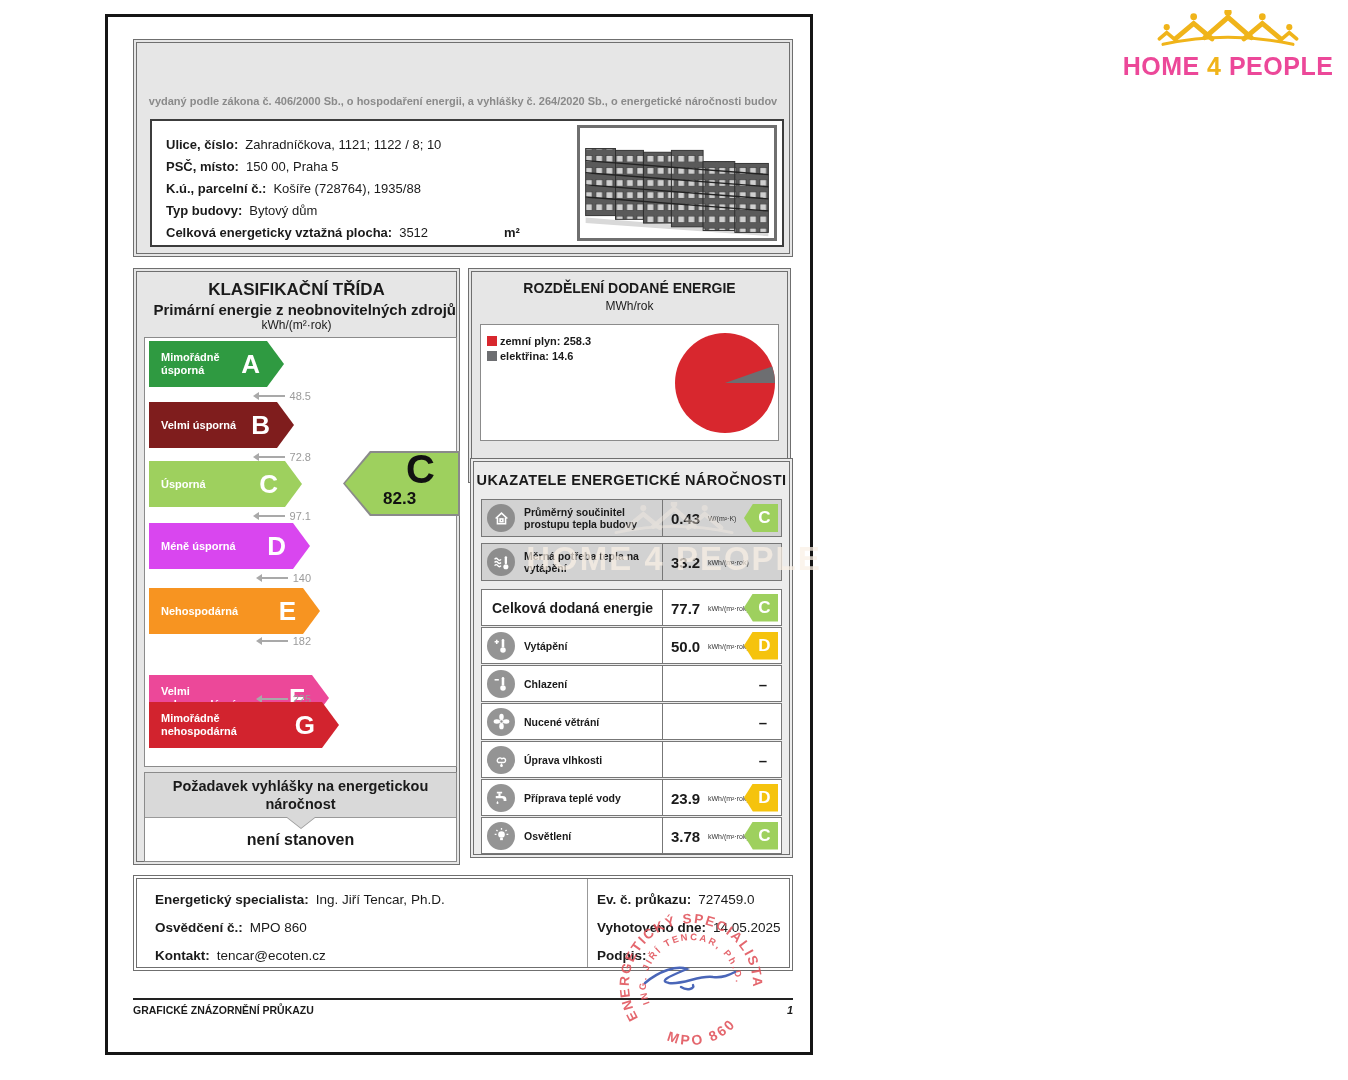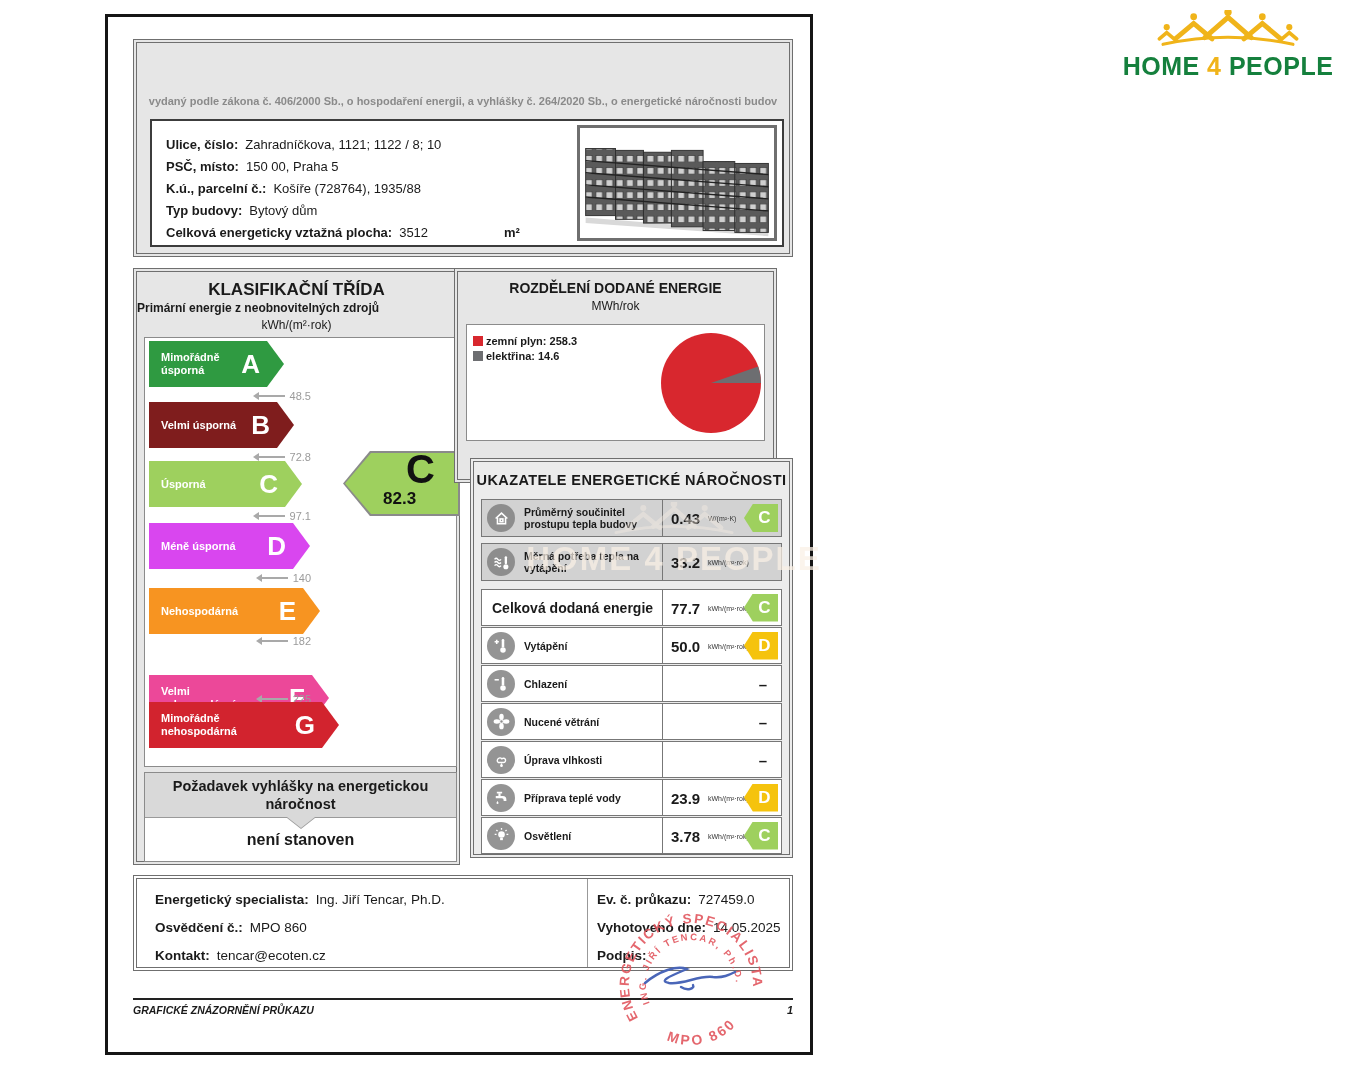--- a/index.html
+++ b/index.html
@@ -18,21 +18,21 @@
   .field{position:absolute;left:14px;height:20px;font-size:13px;white-space:nowrap;}
   .field b{margin-right:7px;}
   .field .unit{position:absolute;left:338px;font-weight:bold;}
   .photo-box{position:absolute;right:5px;top:4px;width:200px;height:116px;background:#fff;
              border:3px solid #6f6f6f;box-sizing:border-box;}
 
   
   .class-box{position:absolute;left:25px;top:251px;width:327px;height:597px;background:#e6e6e6;
              border:4px double #6f6f6f;box-sizing:border-box;}
   .cls-title{position:absolute;top:8px;width:100%;text-align:center;font-size:17px;font-weight:bold;}
-  .cls-sub{position:absolute;top:29px;width:100%;text-align:left;font-size:12px;font-weight:bold;}
+  .cls-sub{position:absolute;top:29px;width:100%;text-align:right;font-size:15px;font-weight:bold;}
   .cls-unit{position:absolute;top:46px;width:100%;text-align:center;font-size:12px;}
   .scale-panel{position:absolute;left:7px;top:65px;width:313px;height:430px;background:#fff;
                border:1.5px solid #8b8b8b;box-sizing:border-box;}
   .carrow{position:absolute;left:4px;height:46px;color:#fff;
           clip-path:polygon(0 0,calc(100% - 17px) 0,100% 50%,calc(100% - 17px) 100%,0 100%);}
   .carrow .clabel{position:absolute;left:12px;top:50%;transform:translateY(-50%);
                   font-size:11px;font-weight:bold;line-height:13px;width:98px;}
   .carrow .cletter{position:absolute;right:24px;top:50%;transform:translateY(-50%);
                    font-size:26px;font-weight:bold;}
   .cA{background:#2f9a41;} .cB{background:#7f1d1d;} .cC{background:#9ed05e;}
@@ -52,21 +52,21 @@
   .req-box{position:absolute;left:7px;top:500px;width:313px;height:90px;background:#fff;
            border:1.5px solid #8b8b8b;box-sizing:border-box;}
   .req-gray{position:absolute;left:0;top:0;width:100%;height:44px;background:#d9d9d9;border-bottom:1px solid #9a9a9a;}
   .req-title{position:absolute;top:4px;width:100%;text-align:center;font-size:14.5px;font-weight:bold;line-height:18px;}
   .req-notch{position:absolute;left:50%;top:44px;transform:translateX(-50%);width:0;height:0;
              border-left:14px solid transparent;border-right:14px solid transparent;border-top:11px solid #d9d9d9;
              filter:drop-shadow(0 1px 0 #9a9a9a);}
   .req-value{position:absolute;left:0;top:58px;width:100%;text-align:center;font-size:16px;font-weight:bold;}
 
   
-  .pie-box{position:absolute;left:346px;top:251px;width:323px;height:215px;background:#e6e6e6;
+  .pie-box{position:absolute;left:360px;top:251px;width:323px;height:215px;background:#e6e6e6;
            border:4px double #6f6f6f;box-sizing:border-box;}
   .pie-title{position:absolute;top:8px;width:100%;text-align:center;font-size:14px;font-weight:bold;}
   .pie-sub{position:absolute;top:27px;width:100%;text-align:center;font-size:12px;}
   .pie-panel{position:absolute;left:8px;top:52px;width:299px;height:117px;background:#fff;
              border:1.5px solid #8b8b8b;box-sizing:border-box;}
   .legend{position:absolute;left:6px;top:8px;}
   .leg-item{display:flex;align-items:center;gap:3px;height:15px;font-size:11px;font-weight:bold;}
   .swatch{width:10px;height:10px;display:inline-block;}
   .sw0{background:#d8272e;} .sw1{background:#6d6e71;}
   .pie-svg{position:absolute;left:192px;top:6px;}
@@ -96,29 +96,29 @@
 
   
   .spec-box{position:absolute;left:25px;top:858px;width:660px;height:96px;background:#fff;
             border:4px double #6f6f6f;box-sizing:border-box;}
   .spec-div{position:absolute;left:450px;top:0;bottom:0;border-left:1.5px solid #999;}
   .sline{position:absolute;height:20px;font-size:13.5px;white-space:nowrap;}
   .sline b{margin-right:7px;}
 
   
   .footer-rule{position:absolute;left:25px;top:981px;width:660px;height:2px;background:#222;}
-  .footer-caption{position:absolute;left:25px;top:987px;font-size:10.5px;font-weight:bold;font-style:italic;text-align:right;}
+  .footer-caption{position:absolute;left:25px;top:987px;font-size:10.5px;font-weight:bold;text-align:right;}
   .page-num{position:absolute;left:648px;top:987px;width:37px;text-align:right;font-size:11px;font-weight:bold;font-style:italic;}
 
   .stamp-svg{position:absolute;left:483px;top:873px;z-index:6;}
 
   
   .logo{position:absolute;left:1118px;top:10px;width:220px;text-align:center;}
   .logo-text{font-size:25px;font-weight:bold;letter-spacing:.5px;white-space:nowrap;}
-  .logo-red{color:#15803d;} .logo-gold{color:#f0b41a;}
+  .logo-red{color:#ec4899;} .logo-gold{color:#f0b41a;}
 </style>
 </head>
 <body>
 
 <div class="canvas">
 
   <div class="logo">
     <svg width="150" height="38" viewBox="0 0 240 62">
       <g stroke="#f0b41a" fill="none" stroke-linecap="round">
         <path d="M14 56 Q120 33 226 56" stroke-width="5"></path>

